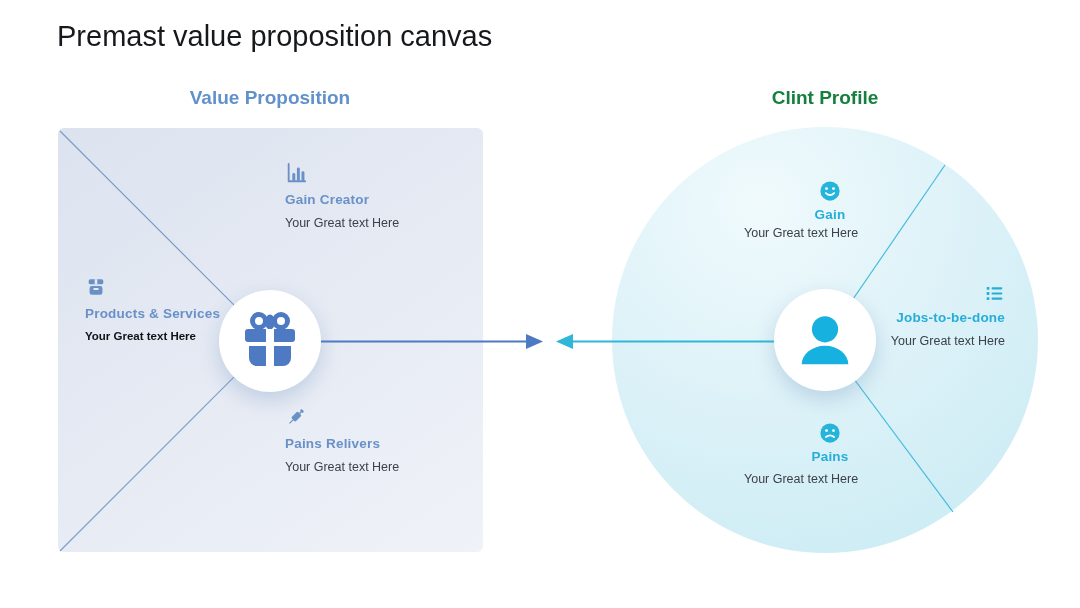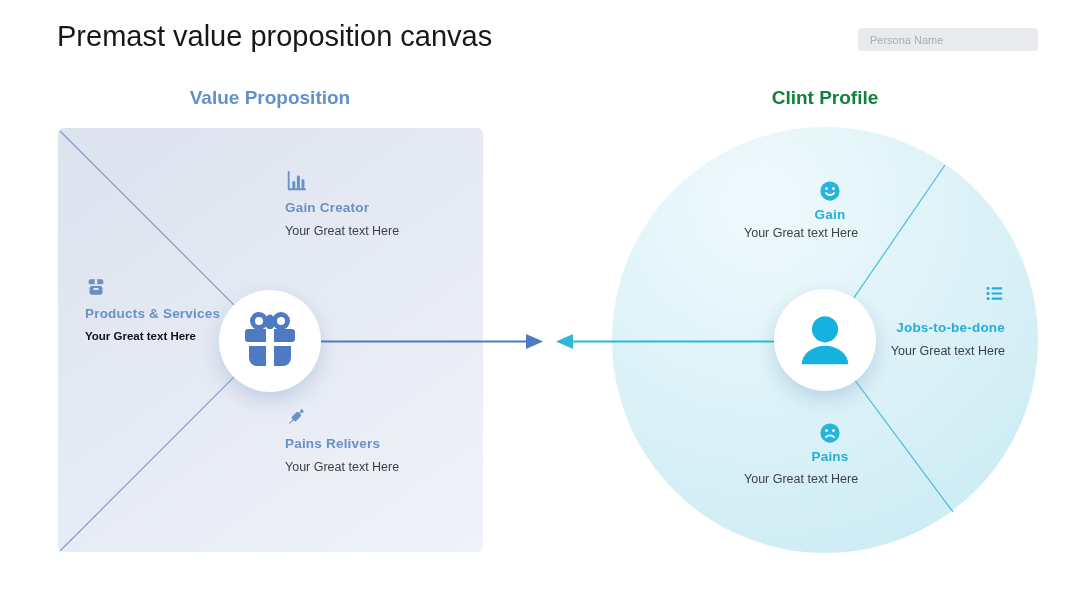--- a/index.html
+++ b/index.html
@@ -41,43 +41,42 @@
   }
   .vp-center{left:219px;top:290px;}
   .cp-center{left:774px;top:289px;}
 
   .block{position:absolute;display:flex;flex-direction:column;}
   .block .label{font-size:13.5px;font-weight:700;letter-spacing:.2px;margin-top:8px;}
   .block .body-text{font-size:12.5px;color:#3c4148;margin-top:9px;white-space:nowrap;}
   .blue .label{color:#6991c7;}
   .cyan .label{color:#26aed8;}
 
-  .gain-creator{left:285px;top:170px;align-items:flex-start;}
+  .gain-creator{left:285px;top:162px;align-items:flex-start;}
   .products-services{left:85px;top:276px;align-items:flex-start;}
   .products-services .body-text{font-size:11.5px;font-weight:700;color:#101216;}
   .pain-relievers{left:285px;top:406px;align-items:flex-start;}
 
   .gains-block{left:790px;top:180px;width:80px;align-items:center;text-align:center;}
   .gains-block .label{margin-top:5px;}
   .jobs-block{right:75px;top:283px;align-items:flex-end;text-align:right;}
-  .jobs-block .label{margin-top:16px;}
+  .jobs-block .label{margin-top:6px;}
   .pains-block{left:790px;top:422px;width:80px;align-items:center;text-align:left;}
   .pains-block .label{margin-top:5px;}
   .float-text{position:absolute;font-size:12.5px;color:#3c4148;white-space:nowrap;}
   .gains-text{left:744px;top:226px;}
   .pains-text{left:744px;top:472px;}
 </style>
 </head>
 <body>
 
 <div class="stage">
 
   <h1 class="page-title">Premast value proposition canvas</h1>
 
-  <input class="persona-input" type="text" placeholder="Persona Name" style="">
 
   <h2 class="section-heading vp-heading">Value Proposition</h2>
   <h2 class="section-heading cp-heading">Clint Profile</h2>
 
   <div class="vp-map"></div>
   <div class="cp-circle"></div>
 
   <svg class="lines" width="1080" height="608" viewBox="0 0 1080 608">
     <line x1="60" y1="131" x2="270" y2="341" stroke="#7b9dca" stroke-width="1.2"></line>
     <line x1="60" y1="551" x2="270" y2="341" stroke="#7b9dca" stroke-width="1.2"></line>

